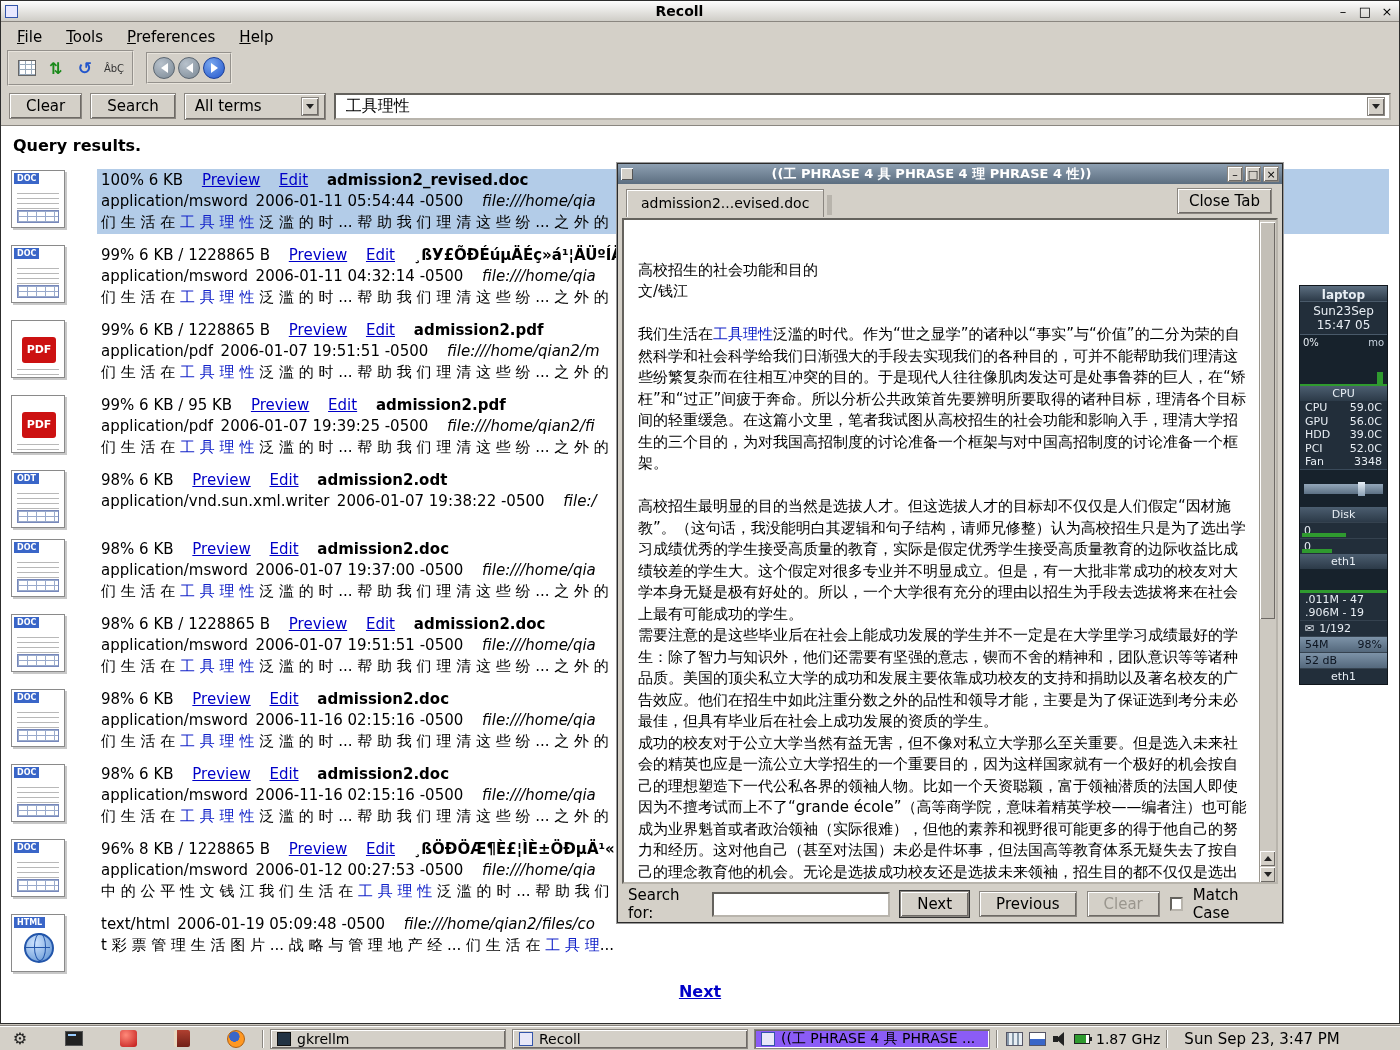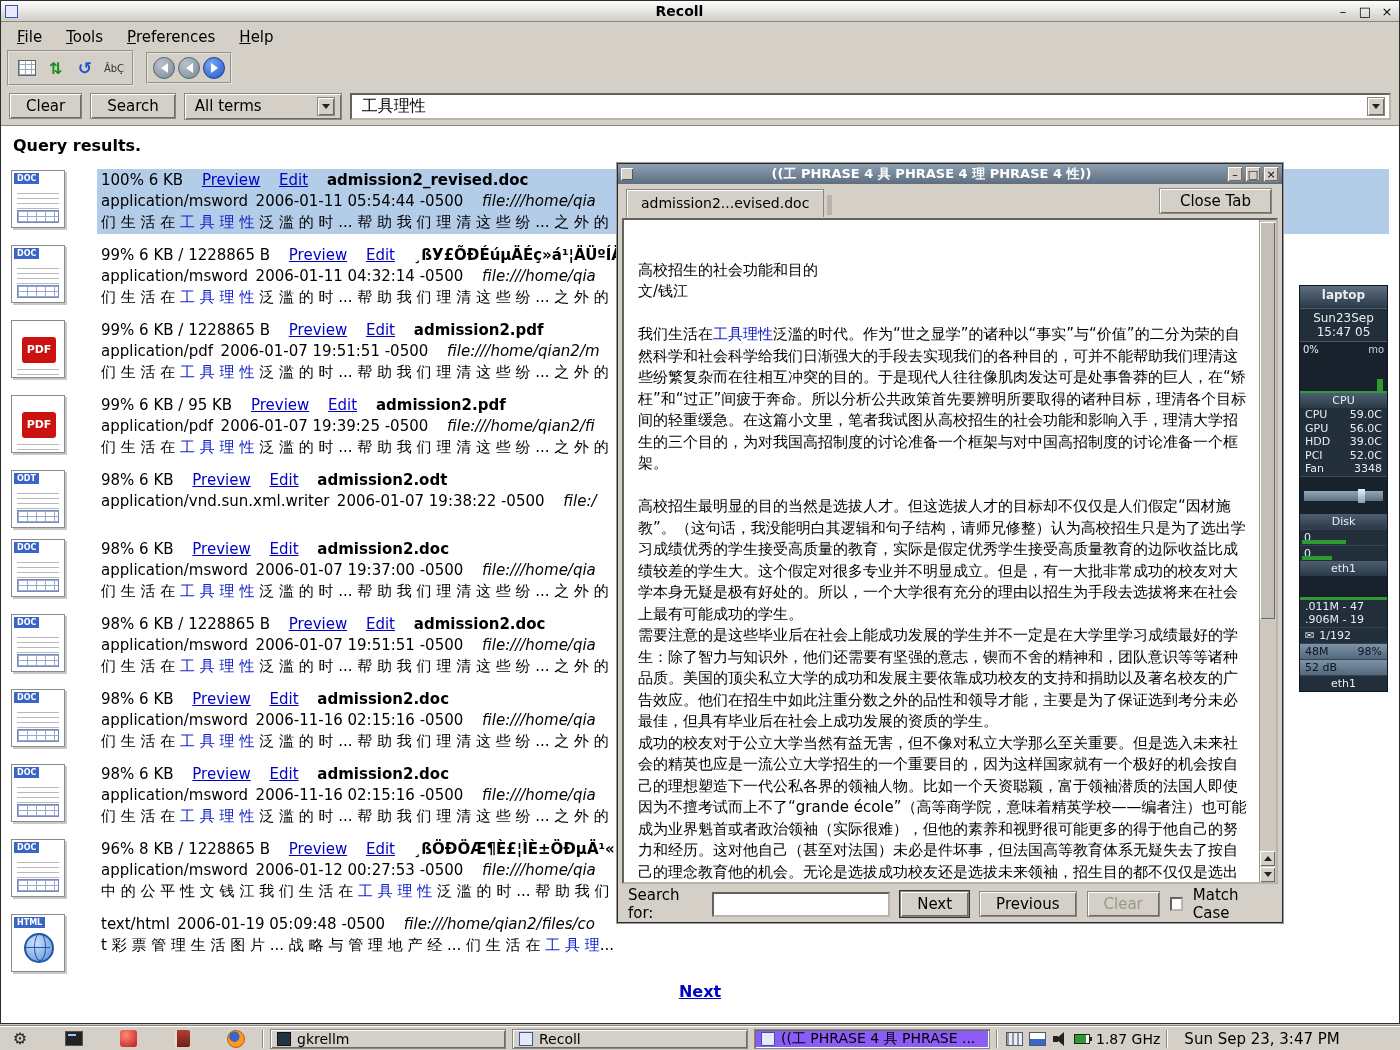--- a/index.html
+++ b/index.html
@@ -40,21 +40,21 @@
   .tb-sort { color:#1a8a1a; font-weight:bold; font-size:16px; }
   .tb-hist { color:#2255cc; font-weight:bold; font-size:17px; }
   .tb-term { font-size:10px; color:#333; letter-spacing:0; }
   .nav-circle { width:22px; height:22px; border-radius:50%; display:flex; align-items:center; justify-content:center; }
   .nav-gray { background:radial-gradient(circle at 35% 30%, #b8c2cc, #7a8894); border:1px solid #5a6570; }
   .nav-blue { background:radial-gradient(circle at 35% 30%, #7aa8ee, #2255cc); border:1px solid #1a3f99; }
 
   .searchrow { height:38px; display:flex; align-items:center; padding:0 8px; gap:8px; }
   .btn { font-size:15px; padding:3px 16px; color:#000; cursor:pointer; text-align:center; }
   .combo { display:flex; align-items:center; justify-content:space-between; font-size:15px; padding:3px 6px 3px 10px; gap:10px; }
-  .mode-combo { width:158px; }
+  .mode-combo { width:142px; }
   .query-combo { flex:1; background:#fff; border:2px inset #b8b4ac; display:flex; align-items:center; justify-content:space-between; padding:2px 4px 2px 8px; height:27px; }
   .query-combo input { border:none; outline:none; flex:1; font-size:16px; font-family:"DejaVu Sans",sans-serif; background:transparent; }
   .combo-arrow { width:18px; height:19px; display:flex; align-items:center; justify-content:center; }
 
   
   .results-area { flex:1; background:#ffffff; border-top:1px solid #8a8680; padding:8px 10px 4px 10px; overflow:hidden; }
   .results-header { display:flex; align-items:baseline; margin:2px 0 14px 2px; }
   .qr-title { font-weight:bold; font-size:16px; margin-right:30px; }
   .qr-rest { font-size:15px; }
   .qr-rest span { margin-right:5px; }
@@ -94,39 +94,39 @@
 
   
   .preview-window { position:absolute; left:617px; top:163px; width:666px; height:760px; background:#d4d0c8; border:1px solid #2a2a2a; outline:1px solid #9a9a9a; display:flex; flex-direction:column; z-index:9; }
   .pv-titlebar { height:20px; background:linear-gradient(#8ea0b2,#5c6e80); display:flex; align-items:center; padding:0 3px; }
   .pv-titlebar .pv-icon { width:12px; height:12px; background:#d4d0c8; box-shadow:inset 1px 1px 0 #fff, inset -1px -1px 0 #555; margin-right:5px; }
   .pv-titlebar .pv-title { flex:1; text-align:center; color:#fff; font-weight:bold; font-size:13px; white-space:nowrap; overflow:hidden; }
   .pv-ctrl { width:16px; height:16px; margin-left:2px; display:flex; align-items:center; justify-content:center; font-size:11px; color:#000; }
   .pv-tabrow { height:33px; display:flex; align-items:flex-end; padding:4px 8px 0 8px; position:relative; }
   .pv-tab { font-size:14px; padding:5px 14px 6px 14px; background:#d4d0c8; border:1px solid #8a8680; border-bottom:none; box-shadow:inset 1px 1px 0 #fff; }
   .pv-tab-tail { width:5px; height:20px; background:#b8b4ac; margin-left:3px; margin-bottom:2px; }
-  .pv-closetab { position:absolute; right:10px; top:4px; font-size:15px; padding:3px 20px; }
+  .pv-closetab { position:absolute; right:10px; top:4px; font-size:15px; padding:3px 11px; }
   .pv-content { flex:1; margin:1px 4px 2px 4px; background:#fff; border:2px inset #b8b4ac; position:relative; overflow:hidden; }
   .pv-text { position:absolute; left:14px; right:26px; top:18px; bottom:0; font-size:15px; line-height:21.5px; color:#000; white-space:pre-wrap; overflow:hidden; word-break:break-all; }
   .pv-scrollbar { position:absolute; right:0; top:0; bottom:0; width:17px; background:#cdc9c1; box-shadow:inset 1px 0 0 #9a968e; }
   .pv-thumb { position:absolute; left:1px; right:1px; top:2px; height:60%; background:#c3bfb7; box-shadow:inset 1px 1px 0 #fff, inset -1px -1px 0 #6e6a66; }
   .pv-sb-btn { position:absolute; left:1px; right:1px; height:15px; background:#d4d0c8; box-shadow:inset 1px 1px 0 #fff, inset -1px -1px 0 #6e6a66; display:flex; align-items:center; justify-content:center; }
   .pv-sb-up { bottom:16px; }
   .pv-sb-down { bottom:0; }
   .pv-findbar { height:36px; display:flex; align-items:center; padding:0 10px; gap:10px; }
   .pv-find-label { font-size:15px; }
   .pv-find-input { width:178px; height:25px; background:#fff; border:2px inset #b8b4ac; font-size:14px; padding:0 4px; outline:none; }
   .btn-default { outline:1px solid #333; }
   .btn-disabled { color:#9a968e; }
   .mc-box { width:14px; height:14px; background:#fff; border:2px inset #b8b4ac; }
   .mc-label { font-size:15px; }
 
   
   .gkrellm { position:absolute; left:1299px; top:285px; width:89px; background:#313e4c; border:1px solid #10161c; z-index:8; color:#e8eef4; font-size:11px; }
-  .gk-host { height:22px; background:linear-gradient(#5c6e80,#2c3a48); text-align:center; font-weight:bold; font-size:12px; line-height:18px; }
+  .gk-host { height:15px; background:linear-gradient(#5c6e80,#2c3a48); text-align:center; font-weight:bold; font-size:12px; line-height:18px; }
   .gk-clock { background:#222e3a; border-top:1px solid #4a5a6a; padding:2px 0; text-align:center; line-height:14px; font-size:12px; }
   .gk-chart { position:relative; height:52px; background:#17222c; border-top:1px solid #4a5a6a; }
   .gk-load { position:absolute; left:3px; top:2px; font-size:10px; }
   .gk-tag { position:absolute; right:3px; top:2px; font-size:10px; color:#c8d4e0; }
   .gk-wave { position:absolute; left:0; right:0; bottom:0; height:16px;
       background:linear-gradient(to top,#2f9a2f 2px,transparent 2px); }
   .gk-wave::after { content:""; position:absolute; right:4px; bottom:0; width:6px; height:14px; background:#2f9a2f; }
   .gk-header { height:15px; background:linear-gradient(#4c5e70,#2c3a48); text-align:center; font-size:11px; line-height:15px; }
   .gk-row { display:flex; justify-content:space-between; padding:0 5px; height:13.5px; line-height:13.5px; background:#222e3a; font-size:11px; }
   .gk-krell { height:38px; background:#17222c; border-top:1px solid #3a4a5a; position:relative; }
@@ -607,21 +607,21 @@
         <span>.011M - 47</span>
       </div>
     <div class="gk-row">
         <span>.906M - 19</span>
       </div>
     <div class="gk-mail">
       <span>✉</span>
       <span>1/192</span>
     </div>
     <div class="gk-mem">
-      <span>48M</span>
+      <span>54M</span>
         <span>98%</span>
     </div>
     <div class="gk-mem">
       <span>52 dB</span>
     </div>
     <div class="gk-iface">eth1</div>
   </div>
 
   <div class="taskbar">
     <div class="launchers">

